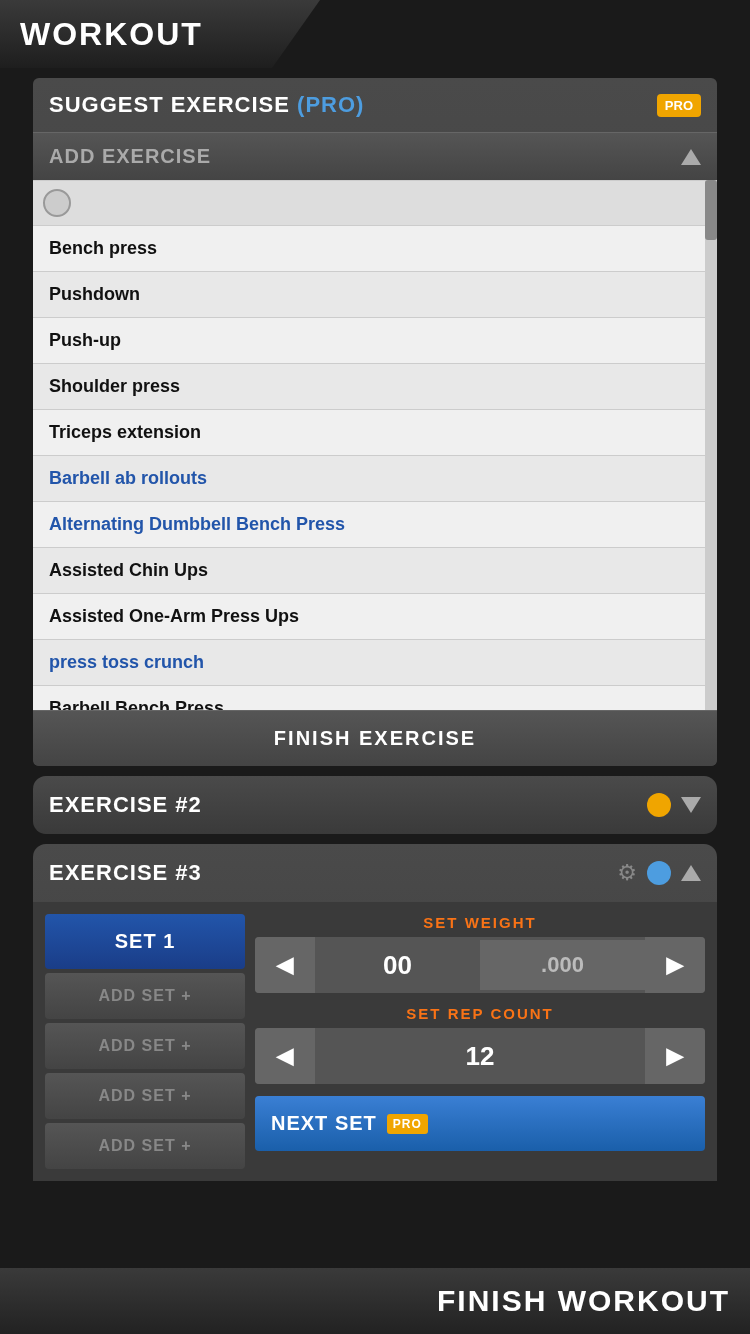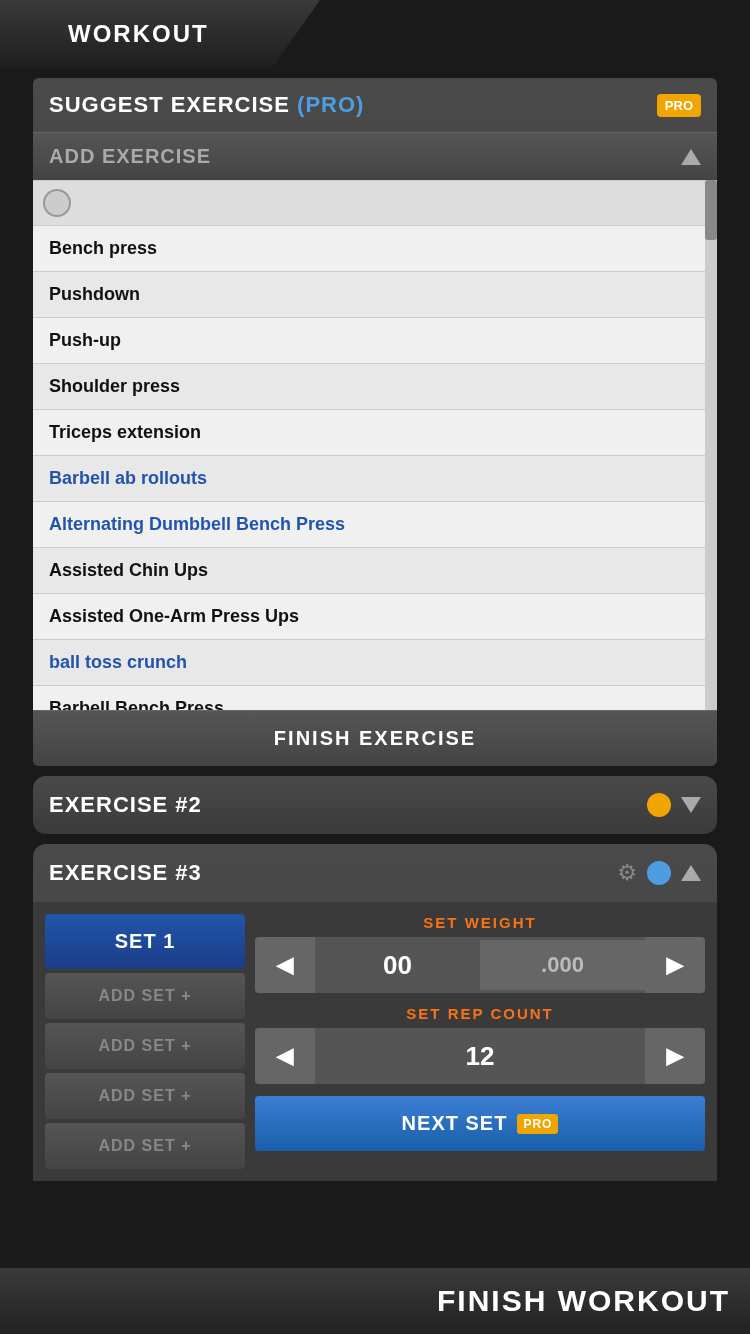--- a/index.html
+++ b/index.html
@@ -17,25 +17,24 @@
       background: linear-gradient(180deg, #3a3a3a 0%, #1e1e1e 100%);
       clip-path: polygon(0 0, 100% 0, 85% 100%, 0 100%);
       width: 320px;
       height: 68px;
       display: flex;
       align-items: center;
       padding-left: 20px;
     }
     .header-title {
       color: white;
-      font-size: 24px;
+      font-size: 32px;
       font-weight: 900;
       letter-spacing: 2px;
       text-transform: uppercase;
-      margin-left: 48px;
     }
 
     
     .main {
       padding: 10px 33px;
     }
 
     
     .card {
       background: linear-gradient(180deg, #4a4a4a 0%, #3a3a3a 100%);
@@ -302,21 +301,20 @@
       color: white;
       text-align: center;
       padding: 16px;
       font-size: 20px;
       font-weight: 900;
       border-radius: 4px;
       cursor: pointer;
       letter-spacing: 1px;
       display: flex;
       align-items: center;
-      justify-content: center;
       gap: 10px;
       margin-top: 4px;
     }
     .next-set-pro-badge {
       background: #f0a500;
       color: white;
       font-size: 12px;
       font-weight: 900;
       padding: 3px 6px;
       border-radius: 3px;
@@ -399,21 +397,21 @@
         <div id="exercise-items-container">
             <div class="exercise-item">Bench press</div>
             <div class="exercise-item">Pushdown</div>
             <div class="exercise-item">Push-up</div>
             <div class="exercise-item">Shoulder press</div>
             <div class="exercise-item">Triceps extension</div>
             <div class="exercise-item blue-text">Barbell ab rollouts</div>
             <div class="exercise-item blue-text">Alternating Dumbbell Bench Press</div>
             <div class="exercise-item">Assisted Chin Ups</div>
             <div class="exercise-item">Assisted One-Arm Press Ups</div>
-            <div class="exercise-item blue-text">ball toss crunch</div>
+            <div class="exercise-item blue-text">press toss crunch</div>
             <div class="exercise-item">Barbell Bench Press</div>
           </div>
       </div>
       <div class="scrollbar">
         <div class="scrollbar-thumb"></div>
       </div>
     </div>
 
     <div class="finish-exercise-btn">FINISH EXERCISE</div>
   </div>

